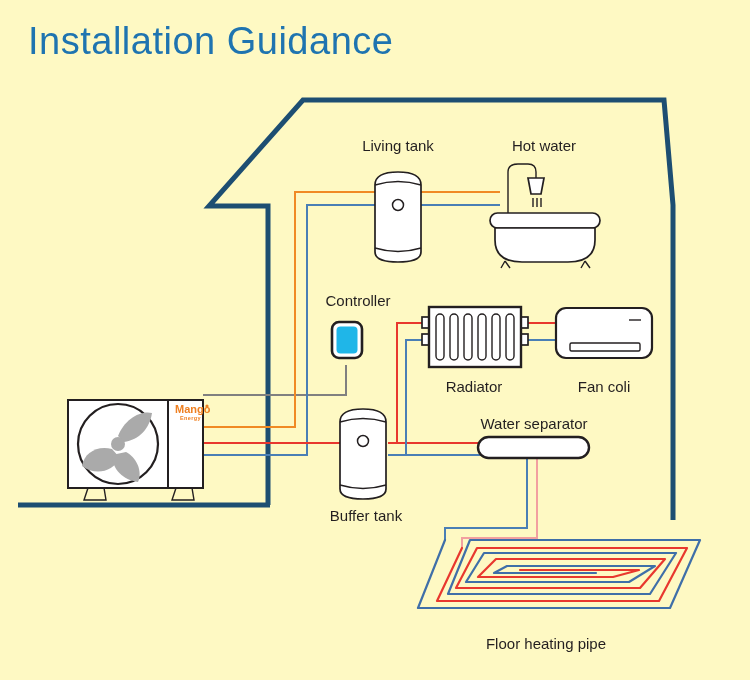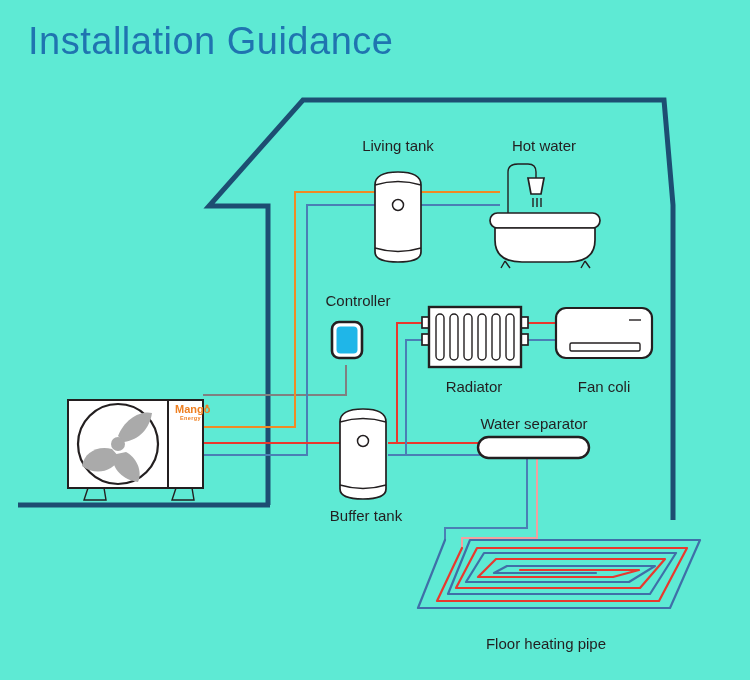--- a/index.html
+++ b/index.html
@@ -12,21 +12,21 @@
     width: 750px;
     height: 680px;
     position: relative;
     overflow: hidden;
     font-family: "Liberation Sans", sans-serif;
   }
   #page {
     position: relative;
     width: 750px;
     height: 680px;
-    background: #5eead4;
+    background: #fef9c3;
   }
   #page-title {
     position: absolute;
     left: 28px;
     top: 20px;
     font-size: 38px;
     font-weight: 400;
     letter-spacing: 0.5px;
     color: #1f74b0;
     font-family: "Liberation Sans", sans-serif;

